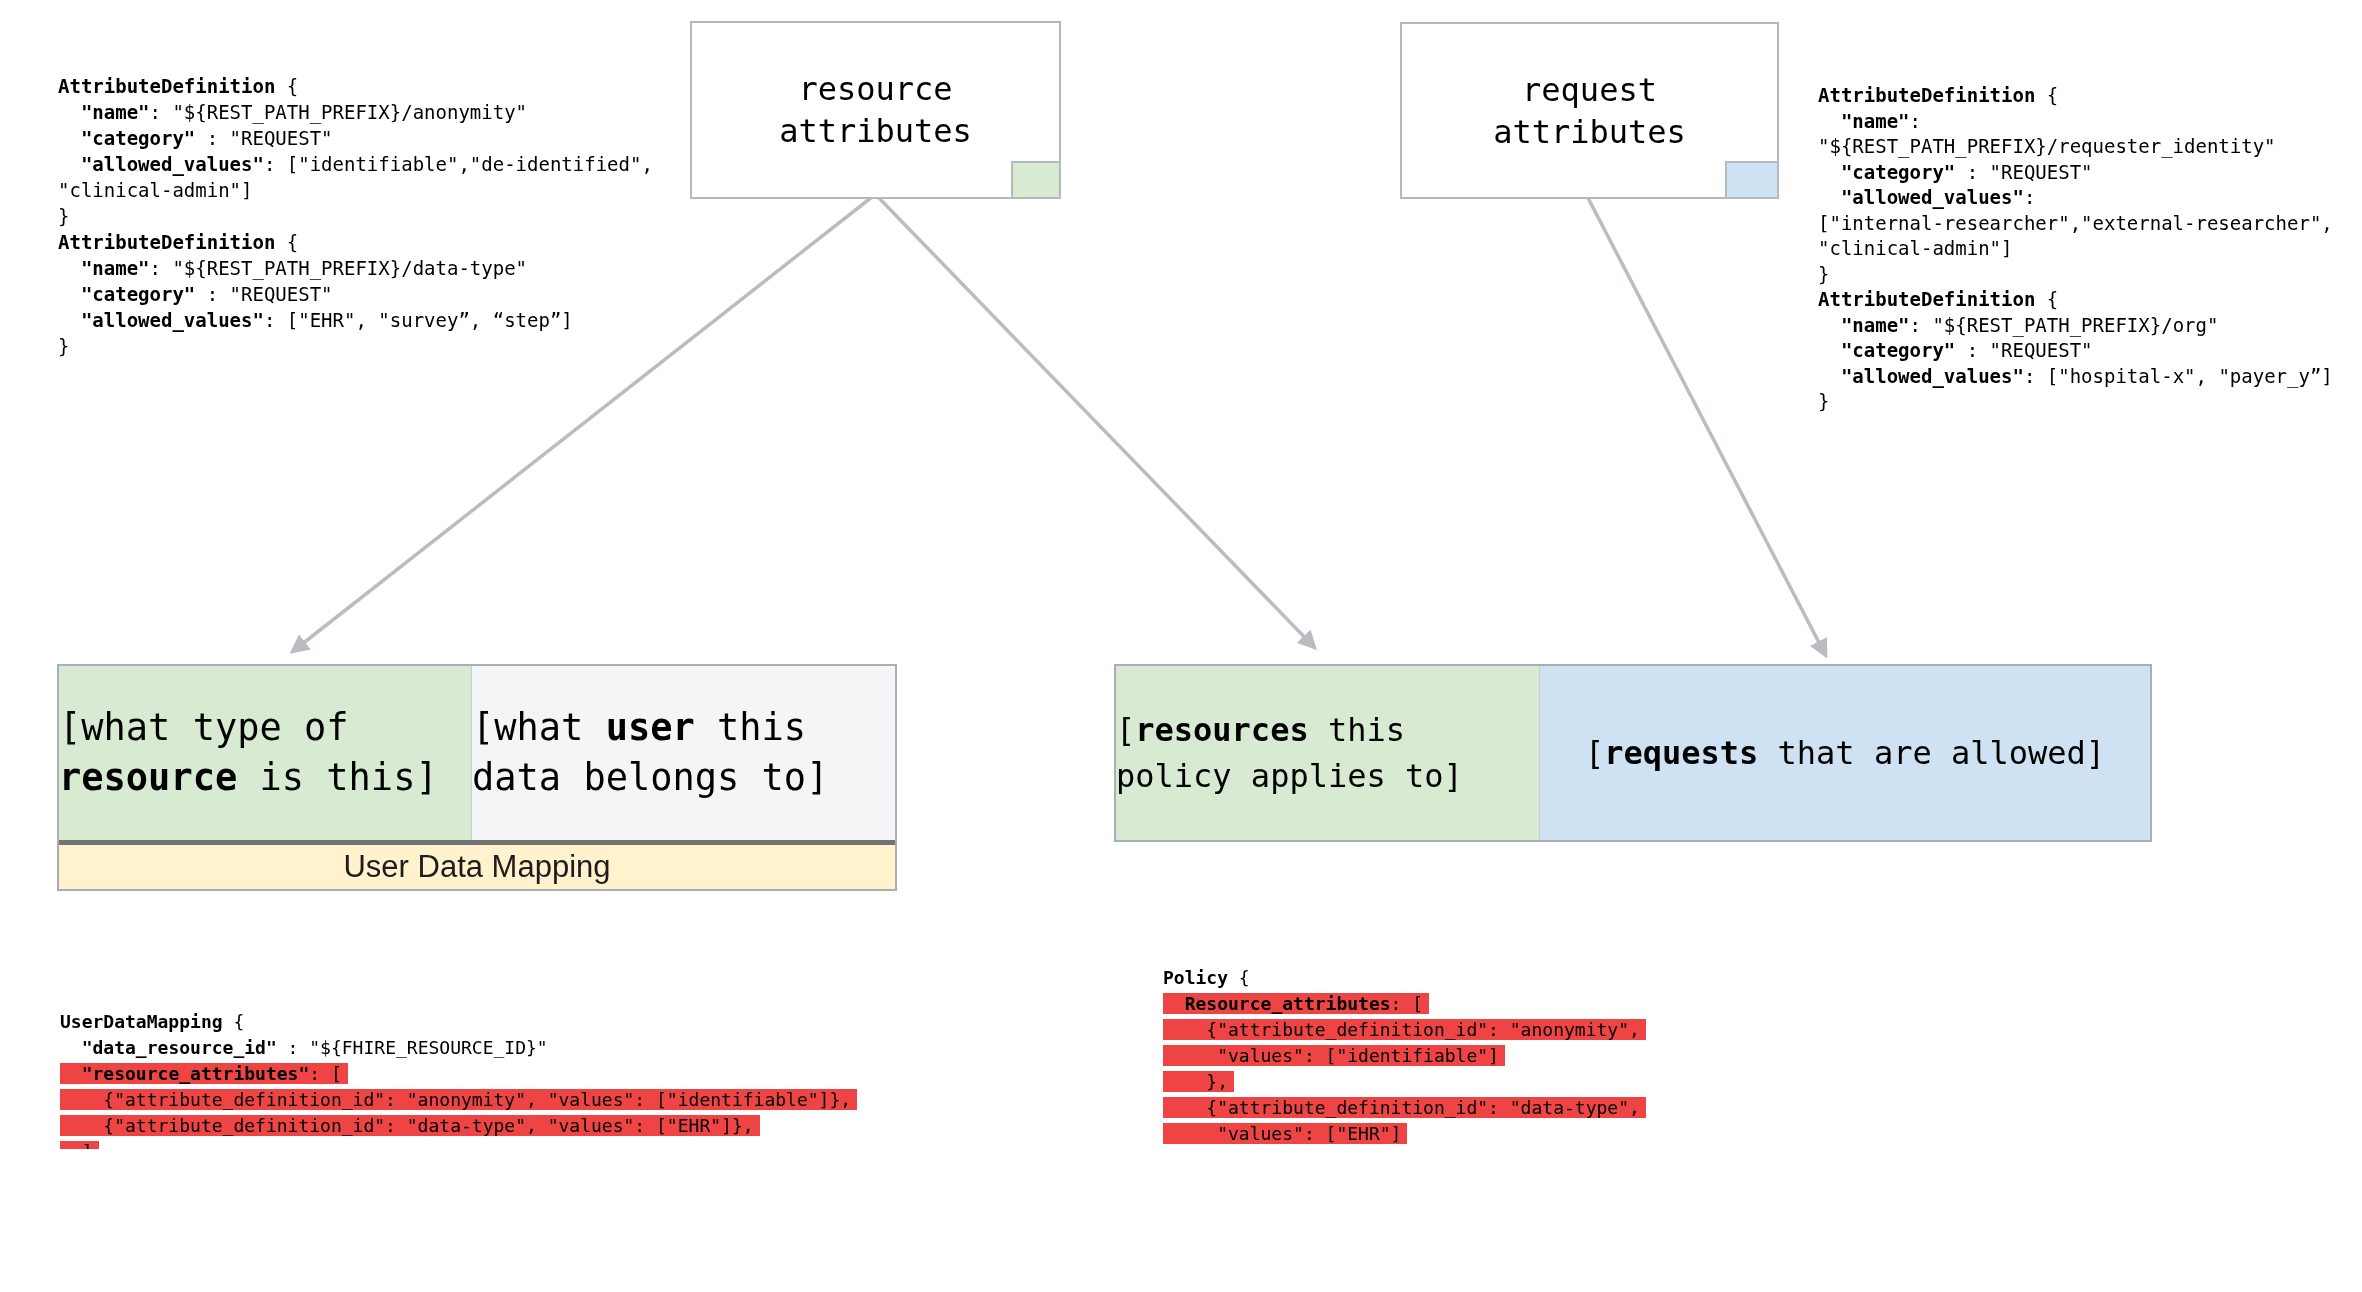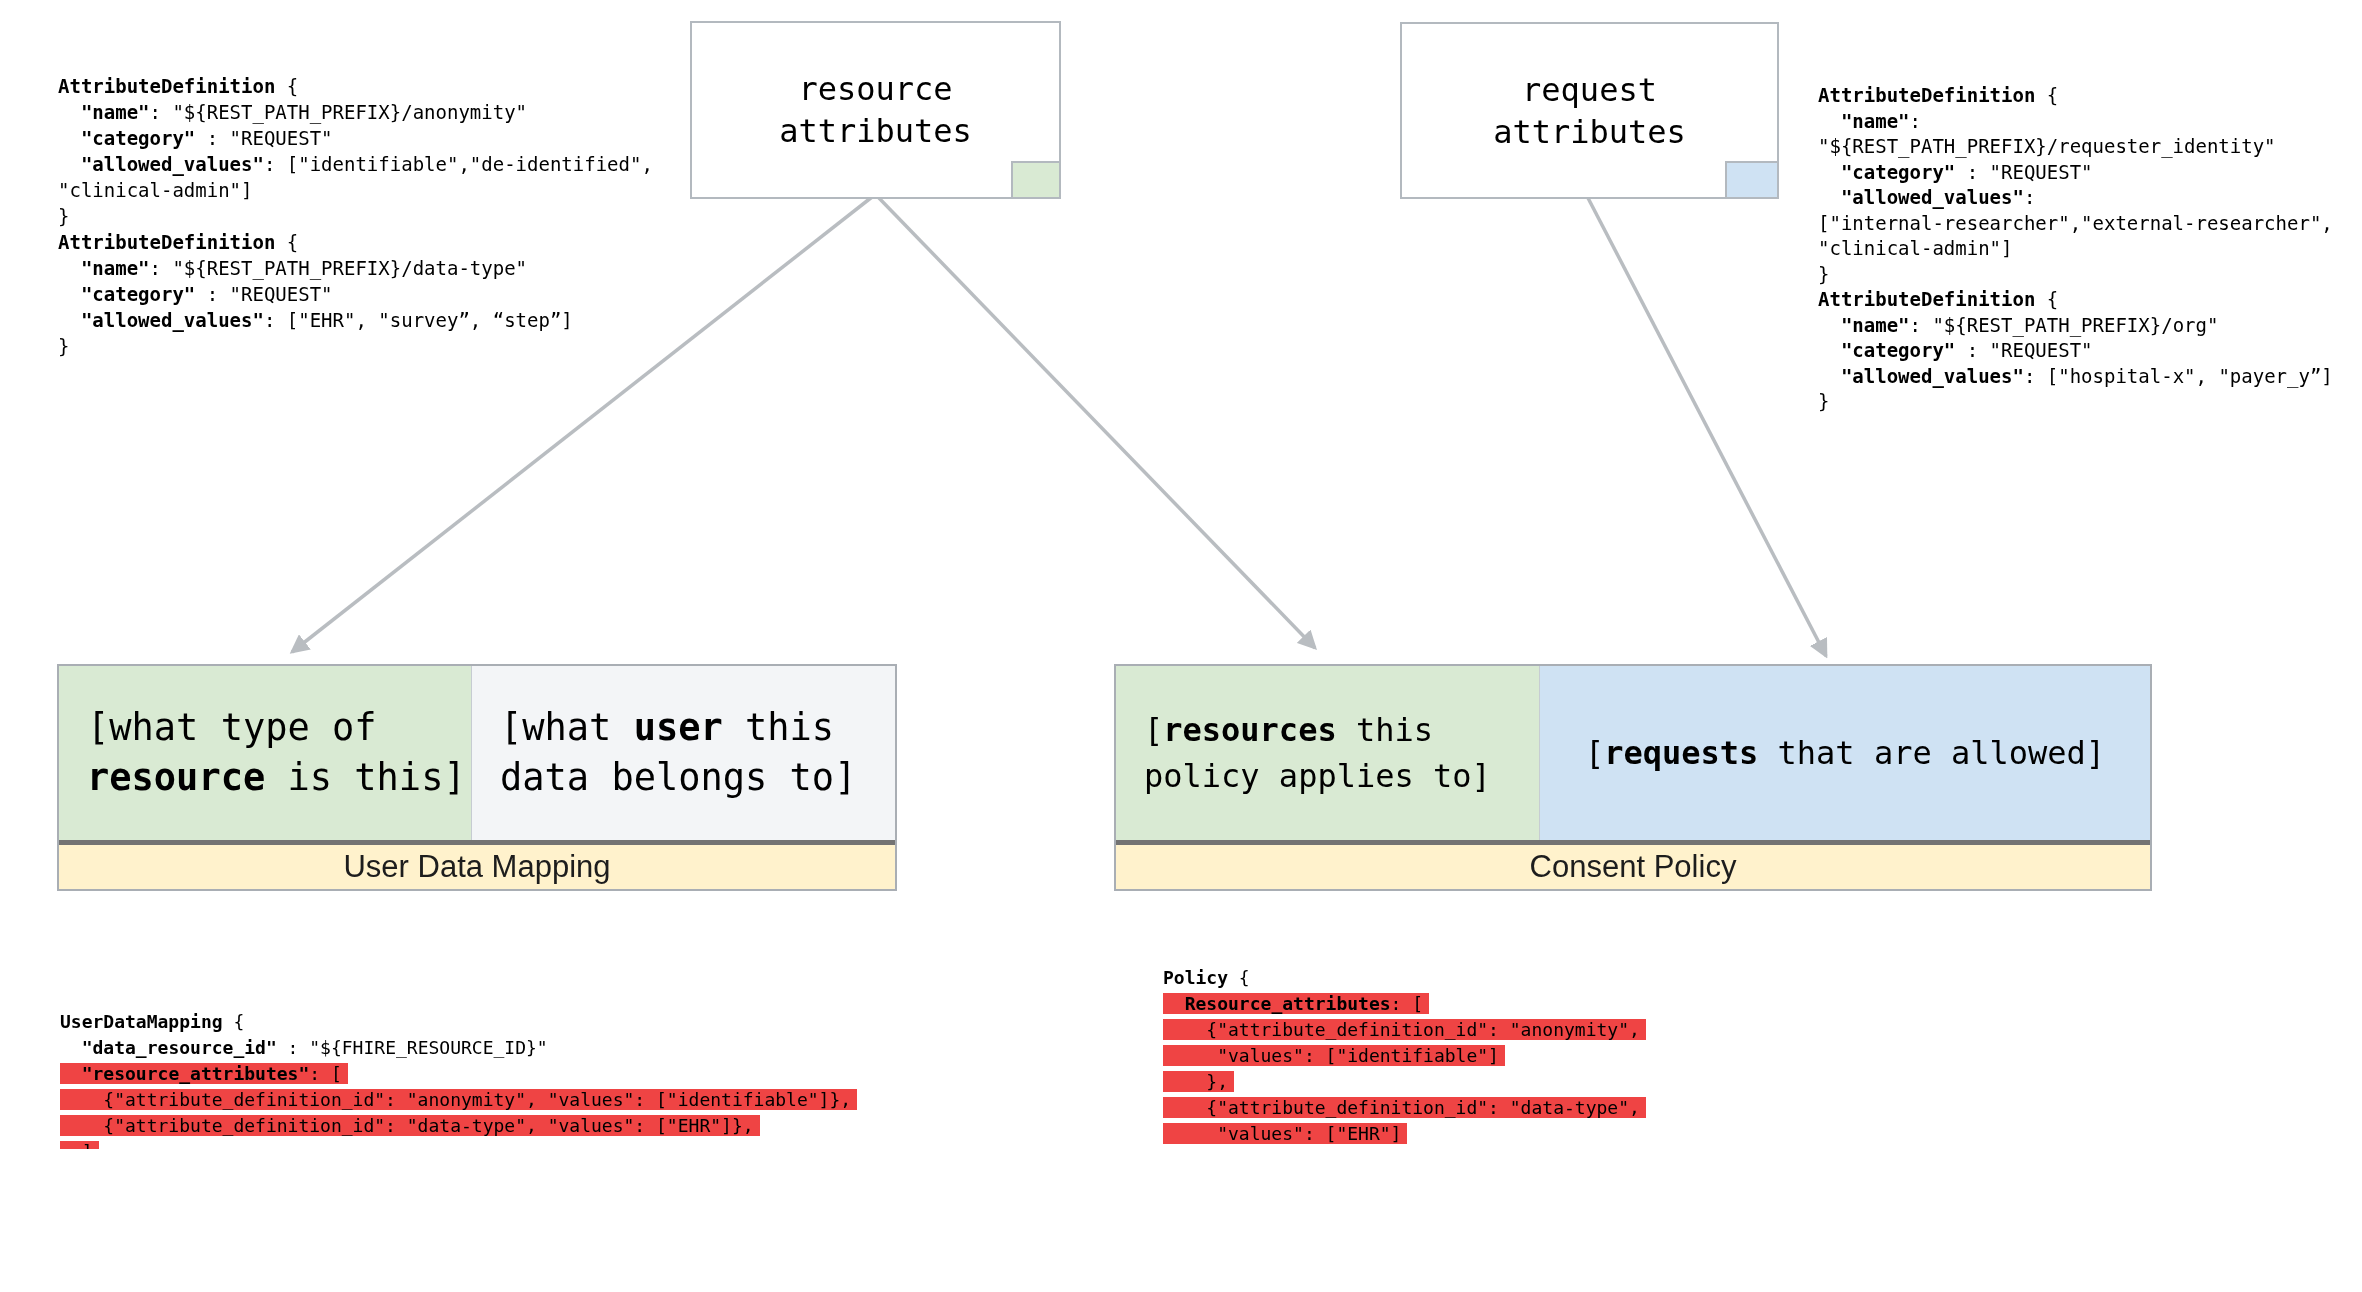--- a/index.html
+++ b/index.html
@@ -29,21 +29,21 @@
   }
   .top-box .label{font-size:32px;line-height:42px;}
   .corner-swatch{position:absolute;right:-2px;bottom:-2px;width:46px;height:34px;border:2px solid #b3b9bf;}
   .swatch-green{background:#d9ead3;}
   .swatch-blue{background:#cfe2f3;}
 
   
   .mid-box{position:absolute;border:2px solid #a9aeb4;background:#fff;}
   .mid-cells{display:flex;}
   .mid-cell{box-sizing:border-box;display:flex;flex-direction:column;justify-content:center;height:174px;}
-  .cell-pad{padding-left:28px;}
+  .cell-pad{}
   .cell-green{background:#d9ead3;}
   .cell-light{background:#f3f5f7;border-left:1px solid #c6ccd2;}
   .cell-blue{background:#cfe2f3;border-left:1px solid #c6ccd2;}
   .bracket-lg{font-size:37px;line-height:50px;}
   .bracket-md{font-size:32px;line-height:46px;}
   .center-text{align-items:center;text-align:center;}
   .banner{
     height:44px;background:#fff2cc;border-top:5px solid #737373;
     display:flex;align-items:center;justify-content:center;
     font-family:"Liberation Sans","DejaVu Sans",sans-serif;
@@ -129,21 +129,20 @@
   <div class="mid-box" style="left:1114px;top:664px;width:1034px;">
     <div class="mid-cells">
       <div class="mid-cell cell-green cell-pad bracket-md" style="width:423px;">
         <div><span>[</span><span style="font-weight: bold;">resources</span><span> this</span></div>
         <div><span>policy applies to]</span></div>
       </div>
       <div class="mid-cell cell-blue bracket-md center-text" style="width:611px;">
         <div><span>[</span><span style="font-weight: bold;">requests</span><span> that are allowed]</span></div>
       </div>
     </div>
-    <div class="banner">Consent Policy</div>
   </div>
 
   <div class="code code-sm" style="left:60px;top:1009px;">
       <div class="code-line"><span><span></span><span style="font-weight: bold;">UserDataMapping</span><span> {</span></span></div>
       <div class="code-line"><span><span>  </span><span style="font-weight: bold;">"data_resource_id"</span><span> : "${FHIRE_RESOURCE_ID}"</span></span></div>
       <div class="code-line"><span class="hl-green"><span>  </span><span style="font-weight: bold;">"resource_attributes"</span><span>: [</span></span></div>
       <div class="code-line"><span class="hl-green"><span>    {"attribute_definition_id": "anonymity", "values": ["identifiable"]},</span></span></div>
       <div class="code-line"><span class="hl-green"><span>    {"attribute_definition_id": "data-type", "values": ["EHR"]},</span></span></div>
       <div class="code-line"><span class="hl-green"><span>  ]</span></span></div>
       <div class="code-line"><span><span>  </span><span style="font-weight: bold;">"user_id"</span><span>: "${USER_ID}"</span></span></div>

